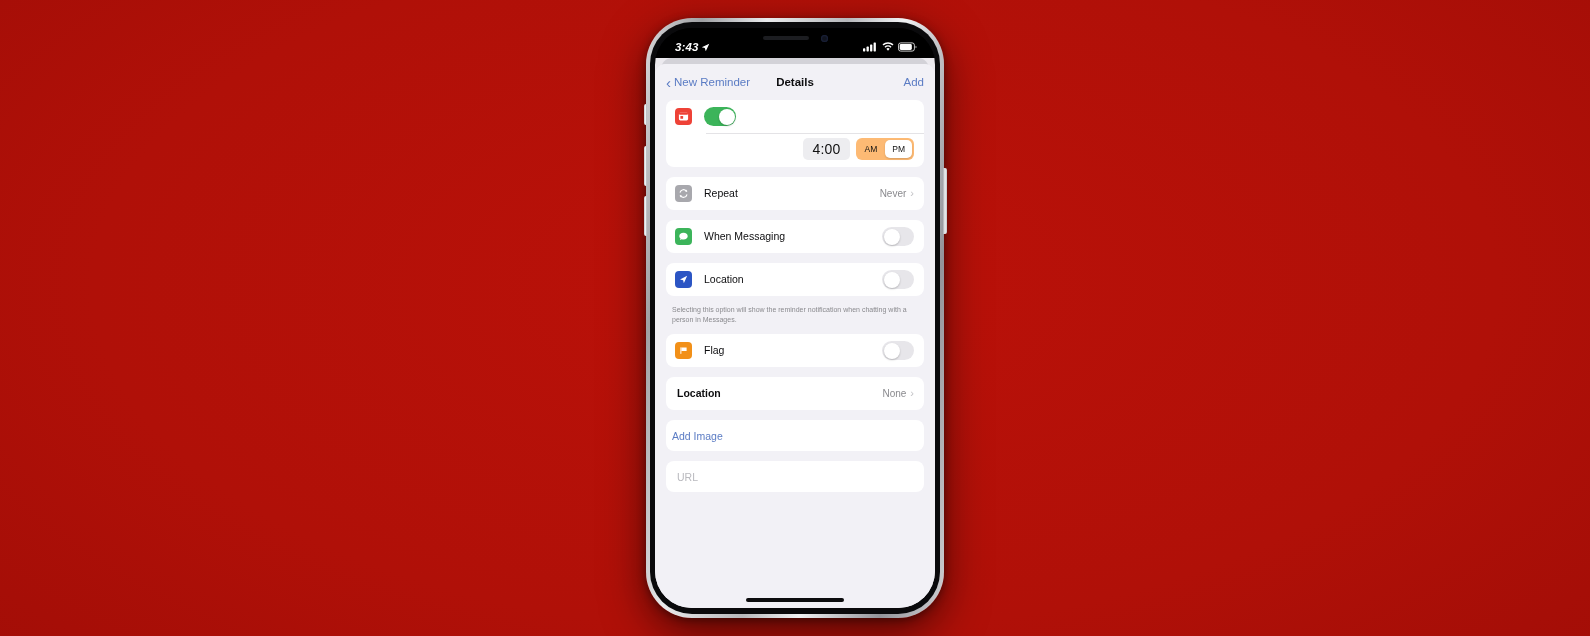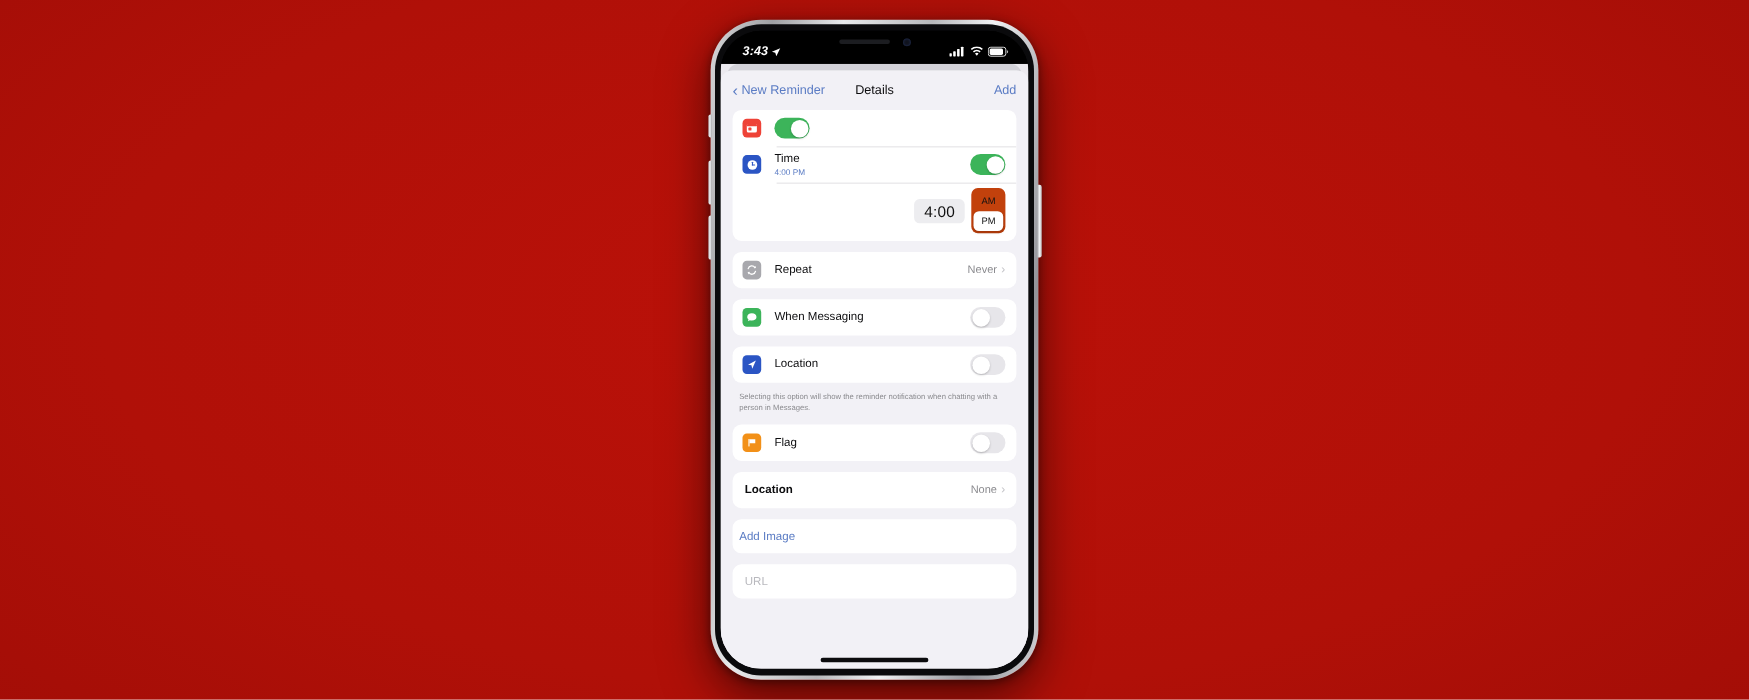--- a/index.html
+++ b/index.html
@@ -110,21 +110,21 @@
     display: flex; align-items: center; gap: 2px;
     color: #5b7cc4; font-size: 11.5px;
     cursor: pointer;
   }
   #nav-back .chev {
     font-size: 15px; line-height: 1; font-weight: 400; margin-right: 1px;
     color: #5b7cc4;
   }
   #nav-title {
     position: absolute; left: 0; right: 0; text-align: center;
-    font-size: 11.5px; font-weight: normal; color: #0d0d0f;
+    font-size: 11.5px; font-weight: bold; color: #0d0d0f;
     pointer-events: none;
   }
   #nav-add {
     margin-left: auto;
     color: #5b7cc4; font-size: 11.5px; cursor: pointer; z-index: 2;
   }
 
   
   #content {
     padding: 0 11px;
@@ -200,24 +200,24 @@
   }
   #time-value {
     background: #ededf0;
     border-radius: 5px;
     padding: 3px 9px;
     font-size: 14px; color: #111;
     letter-spacing: 0.2px;
     cursor: pointer;
   }
   #ampm-seg {
-    background: #c2410c;
+    background: #fdba74;
     border-radius: 6px;
     padding: 2px;
-    display: flex; gap: 1px; flex-direction: column;
+    display: flex; gap: 1px;
   }
   .seg-opt {
     font-size: 8.5px; font-weight: 500; color: #111;
     padding: 4px 7px;
     border-radius: 5px;
     cursor: pointer;
   }
   .seg-opt.selected {
     background: #fff;
     box-shadow: 0 1px 2px rgba(0,0,0,0.16);
@@ -322,37 +322,20 @@
                     <rect x="1" y="1.8" width="10" height="8.6" rx="1.6" fill="#fff"></rect>
                     <rect x="1" y="1.8" width="10" height="2.4" rx="1.2" fill="#ee4237"></rect>
                     <rect x="2.6" y="5.4" width="3" height="3" rx="0.6" fill="#ee4237"></rect>
                   </svg>
                 </div>
                 <div class="toggle on">
                     <div class="knob"></div>
                   </div>
               </div>
 
-              <div class="row">
-                <div class="icon-sq" style="background:#2b55c4">
-                  <svg width="12" height="12" viewBox="0 0 12 12">
-                    <circle cx="6" cy="6" r="4.4" fill="#fff"></circle>
-                    <circle cx="6" cy="6" r="0.6" fill="#2b55c4"></circle>
-                    <rect x="5.6" y="3" width="0.9" height="3.3" rx="0.45" fill="#2b55c4"></rect>
-                    <rect x="6" y="5.6" width="2.6" height="0.9" rx="0.45" fill="#2b55c4"></rect>
-                  </svg>
-                </div>
-                <div class="row-labels">
-                  <div class="row-title">Time</div>
-                  <div class="row-sub">4:00 PM</div>
-                </div>
-                <div class="toggle on">
-                    <div class="knob"></div>
-                  </div>
-              </div>
 
               <div class="timepicker-row">
                 <div id="time-value">4:00</div>
                 <div id="ampm-seg">
                   <div class="seg-opt">AM</div>
                   <div class="seg-opt selected">PM</div>
                 </div>
               </div>
 
             </div>

